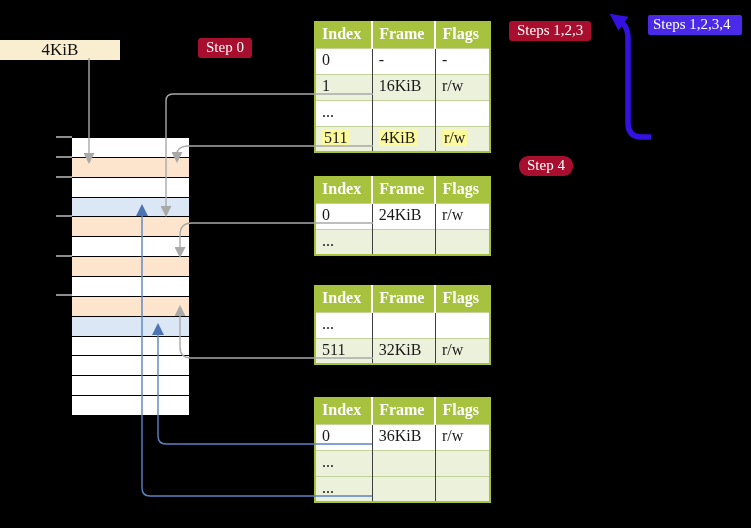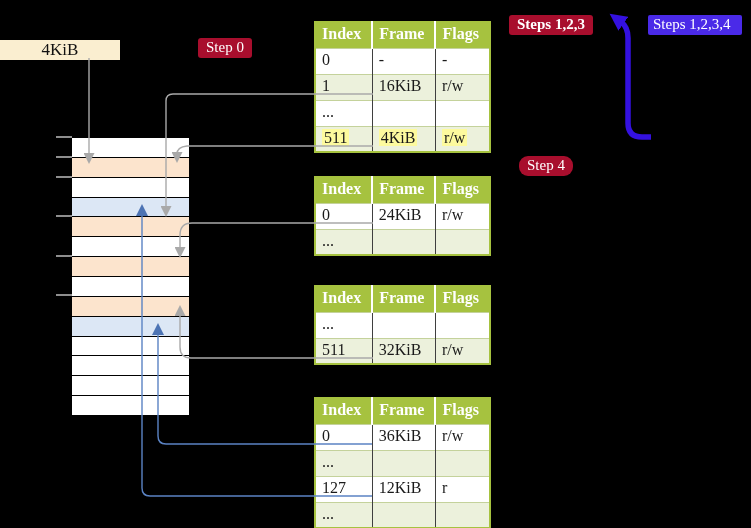--- a/index.html
+++ b/index.html
@@ -7,21 +7,21 @@
          font-family:"Liberation Serif",serif;}
 
   
   #framelabel{position:absolute;left:0;top:40px;width:120px;height:20px;
     background:var(--frame-label-bg);color:#111;font-size:17px;text-align:center;line-height:20px;}
 
   
   .badge{position:absolute;color:#fff;font-size:15px;padding:1px 8px 2px 8px;
     border-radius:3px;background:var(--badge-red);white-space:nowrap;}
   #step0{left:198px;top:38px;}
-  #steps123{left:509px;top:15px;font-weight:bold;}
+  #steps123{left:509px;top:21px;}
   #steps1234{left:648px;top:15px;background:var(--badge-violet);border-radius:2px;padding:1px 11px 2px 5px;}
   #step4{left:519px;top:156px;border-radius:9px;}
 
   
   #memcol{position:absolute;left:71px;top:137px;width:117px;height:277px;
     border:1px solid #000;display:flex;flex-direction:column;}
   .mrow{flex:1;border-top:1px solid #000;}
   .mrow:first-child{border-top:none;}
   .mrow.free{background:var(--frame-free);}
   .mrow.mapped{background:var(--frame-mapped);}
@@ -200,25 +200,20 @@
           <tr>
             <td>0</td>
             <td>36KiB</td>
             <td>r/w</td>
           </tr>
           <tr class="shaded">
             <td>...</td>
             <td></td>
             <td></td>
           </tr>
-          <tr>
-            <td>127</td>
-            <td>12KiB</td>
-            <td>r</td>
-          </tr>
           <tr class="shaded">
             <td>...</td>
             <td></td>
             <td></td>
           </tr>
         </tbody>
       </table>
     </div>
 
   <svg id="arrows" width="751" height="528">

